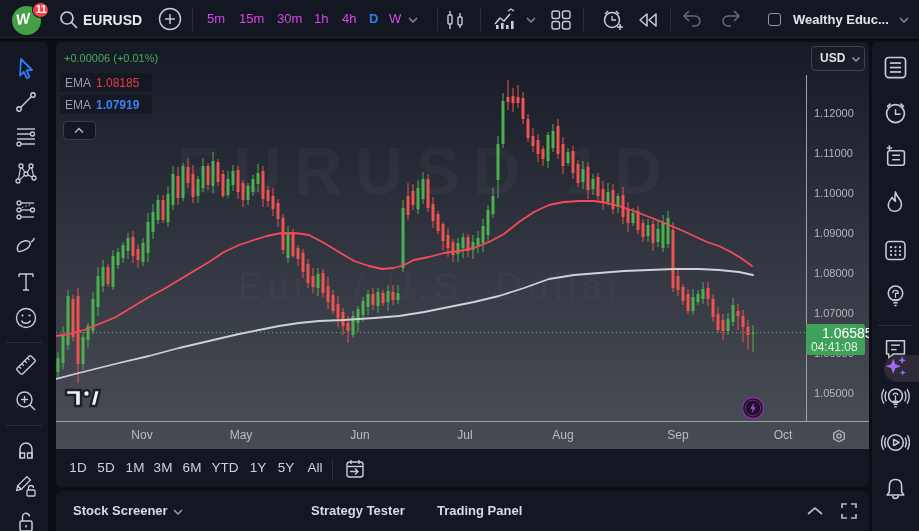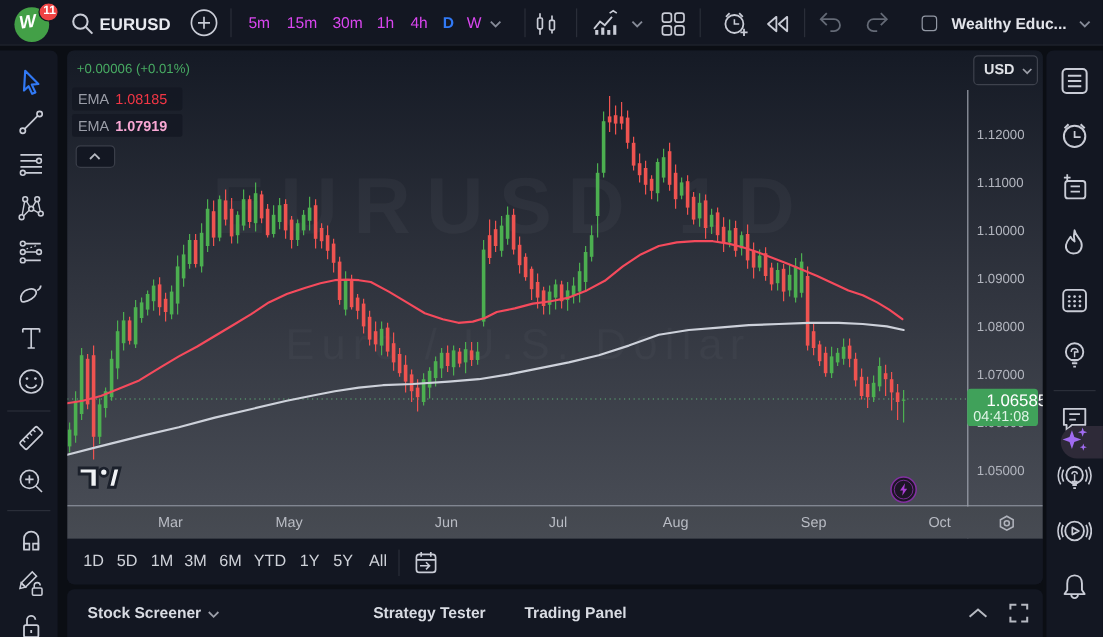--- a/index.html
+++ b/index.html
@@ -500,21 +500,21 @@
     </svg>
 
  <div class="abs" style="left:750px;top:33px;width:1px;height:374px;background:#9ba0ab"></div>
 
  <div class="abs" style="left:8px;top:10px;color:#47aa62;font-size:11px;font-weight:500">+0.00006 (+0.01%)</div>
  <div class="abs" style="left:4px;top:31px;width:92px;height:19px;background:rgba(19,23,34,0.75);border-radius:2px"></div>
  <div class="abs" style="left:9px;top:34px;color:#9b9ea8;font-size:12px">EMA</div>
  <div class="abs" style="left:40px;top:34px;color:#f23645;font-size:12px">1.08185</div>
  <div class="abs" style="left:4px;top:53px;width:92px;height:19px;background:rgba(19,23,34,0.75);border-radius:2px"></div>
  <div class="abs" style="left:9px;top:56px;color:#9b9ea8;font-size:12px">EMA</div>
- <div class="abs" style="left:40px;top:56px;color:#f9a8d4;font-size:12px;font-weight:bold">1.07919</div>
+ <div class="abs" style="left:40px;top:56px;color:#3b82f6;font-size:12px;font-weight:bold">1.07919</div>
  <div class="abs" style="left:7px;top:79px;width:33px;height:19px;background:#131722;border:1px solid #3a3e49;border-radius:4px"></div>
  <svg width="12" height="8" viewBox="0 0 12 8" style="position:absolute;left:17px;top:85px">
       <path d="M2,5.5 L6,1.5 L10,5.5" fill="none" stroke="#b6b9c1" stroke-width="1.5"></path>
     </svg>
 
  <div class="abs" style="left:755px;top:4px;width:54px;height:25px;border:1px solid #3e424d;border-radius:4px"></div>
  <div class="abs" style="left:764px;top:9px;color:#dfe1e6;font-size:12px;font-weight:600">USD</div>
  <svg width="10" height="7" viewBox="0 0 10 7" style="position:absolute;left:795px;top:14px">
       <path d="M1.5,1.5 L5,5 L8.5,1.5" fill="none" stroke="#9b9ea8" stroke-width="1.4"></path>
     </svg>
@@ -526,23 +526,23 @@
     <div class="plabel" style="left:758px;top:231px">1.08000</div>
     <div class="plabel" style="left:758px;top:271px">1.07000</div>
     <div class="plabel" style="left:758px;top:311px">1.06000</div>
     <div class="plabel" style="left:758px;top:351px">1.05000</div>
 
  <div class="abs" style="left:750px;top:282px;width:59px;height:31px;background:#40a15a;border-radius:3px"></div>
  <div class="abs" style="left:766px;top:283px;color:#fff;font-size:14px;font-weight:normal">1.06585</div>
  <div class="abs" style="left:755px;top:298px;color:#dff4e6;font-size:12px">04:41:08</div>
 
  <div id="taxis">
-   <div class="month" style="left:86px">Mar</div>
+   <div class="month" style="left:86px">Nov</div>
    <div class="month" style="left:185px">May</div>
-   <div class="month" style="left:316px">Jun</div>
+   <div class="month" style="left:304px">Jun</div>
    <div class="month" style="left:409px">Jul</div>
    <div class="month" style="left:507px">Aug</div>
    <div class="month" style="left:622px">Sep</div>
    <div class="month" style="left:727px">Oct</div>
    <svg width="16" height="16" viewBox="0 0 16 16" style="position:absolute;left:775px;top:6px">
         <path d="M8,2.2 L13.3,5.1 L13.3,10.9 L8,13.8 L2.7,10.9 L2.7,5.1 Z" fill="none" stroke="#b0b3bc" stroke-width="1.3"></path>
         <circle cx="8" cy="8" r="2.1" fill="none" stroke="#b0b3bc" stroke-width="1.3"></circle>
       </svg>
  </div>
 

